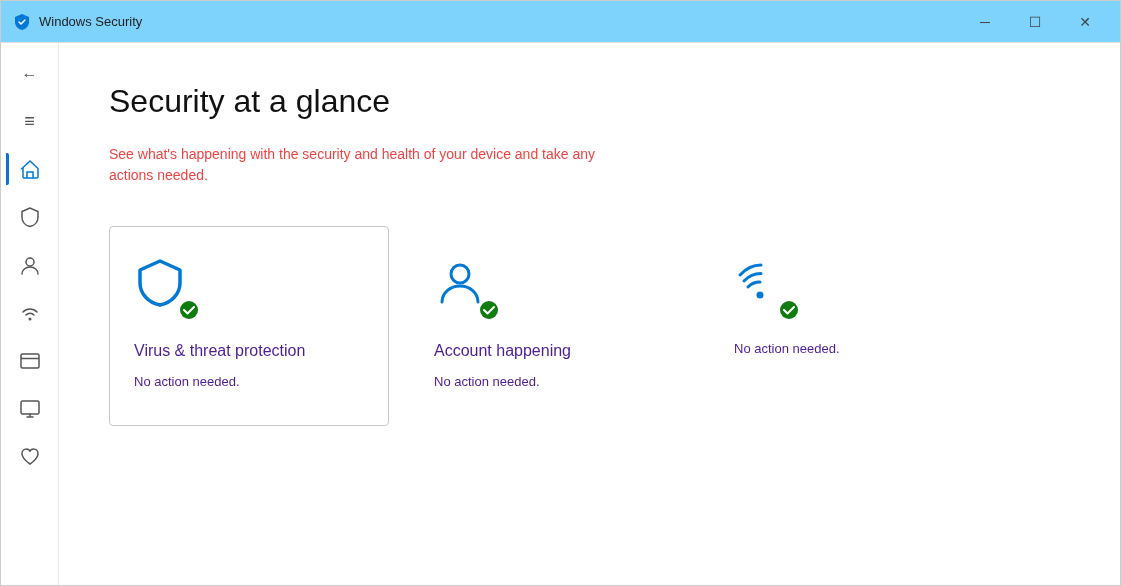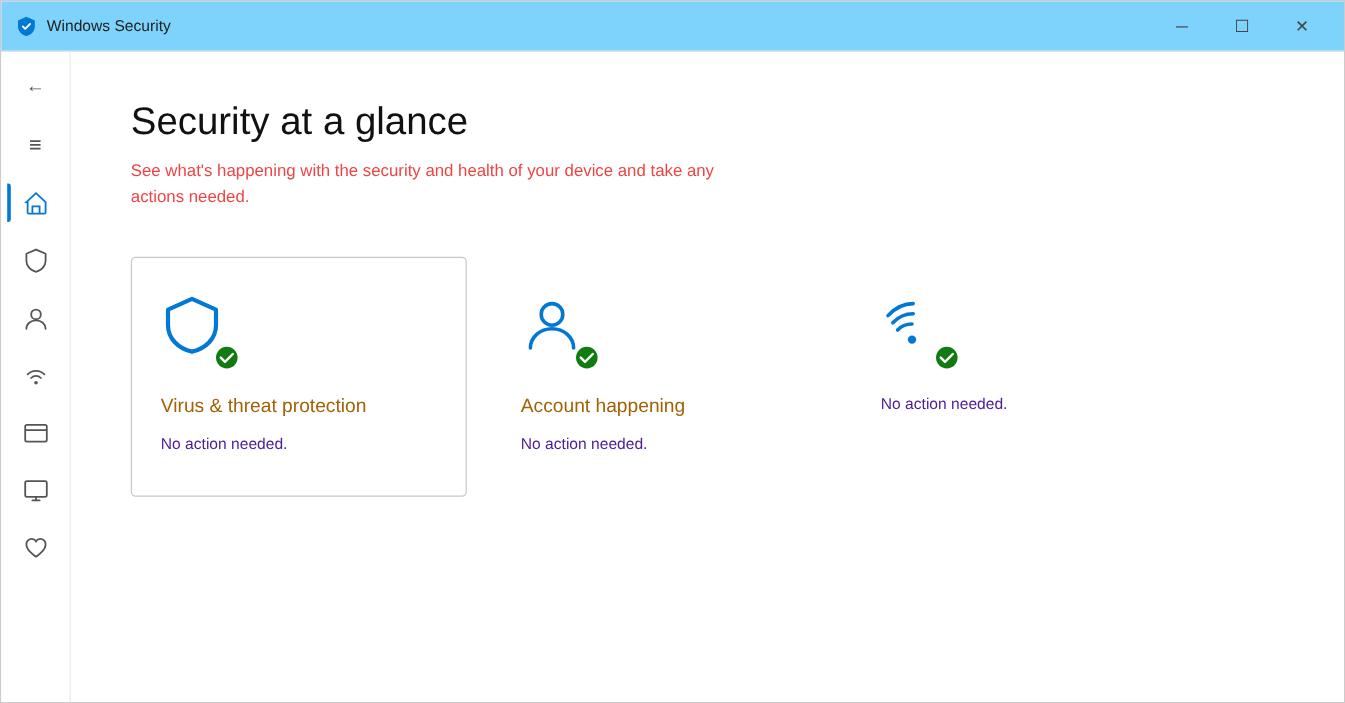--- a/index.html
+++ b/index.html
@@ -105,21 +105,21 @@
     .content {
       flex: 1;
       padding: 40px 50px;
       overflow-y: auto;
       background: #fff;
     }
     .page-title {
       font-size: 32px;
       font-weight: 300;
       color: #111;
-      margin-bottom: 12px;
+      margin-bottom: 24px;
     }
     .page-subtitle {
       font-size: 14px;
       color: #ef4444;
       line-height: 1.5;
       max-width: 520px;
       margin-bottom: 40px;
     }
 
     
@@ -143,21 +143,21 @@
     }
     .card-icon-area {
       position: relative;
       width: 64px;
       height: 64px;
       margin-bottom: 8px;
     }
     .card-title {
       font-size: 16px;
       font-weight: 500;
-      color: #a16207;
+      color: #4c1d95;
       line-height: 1.3;
     }
     .card-status {
       font-size: 13px;
       color: #4c1d95;
     }
 
     
     .icon-svg {
       width: 52px;

